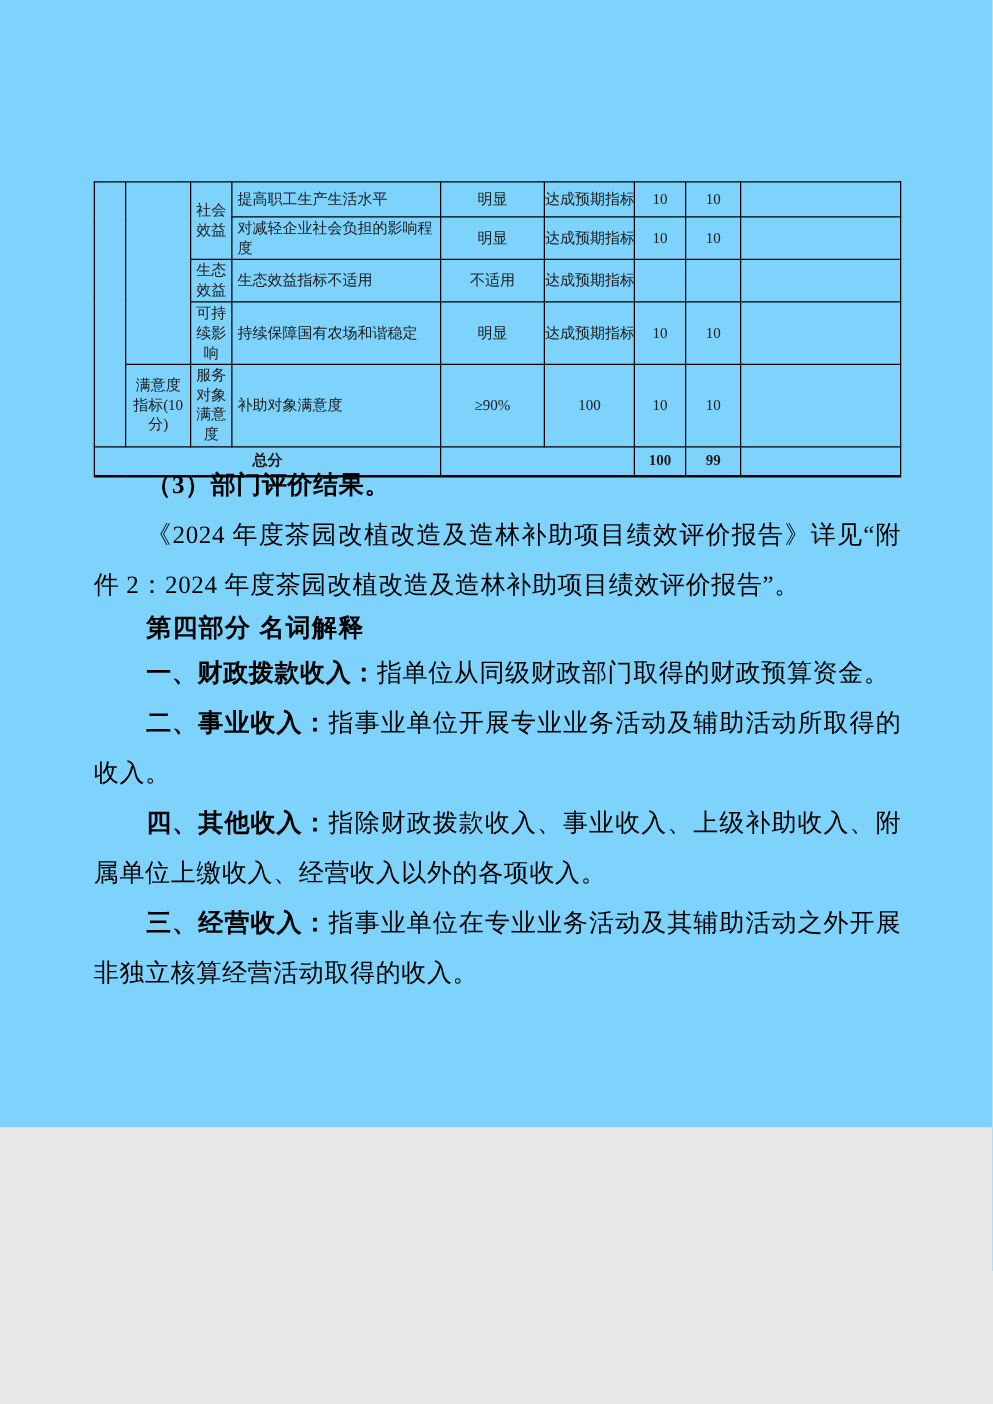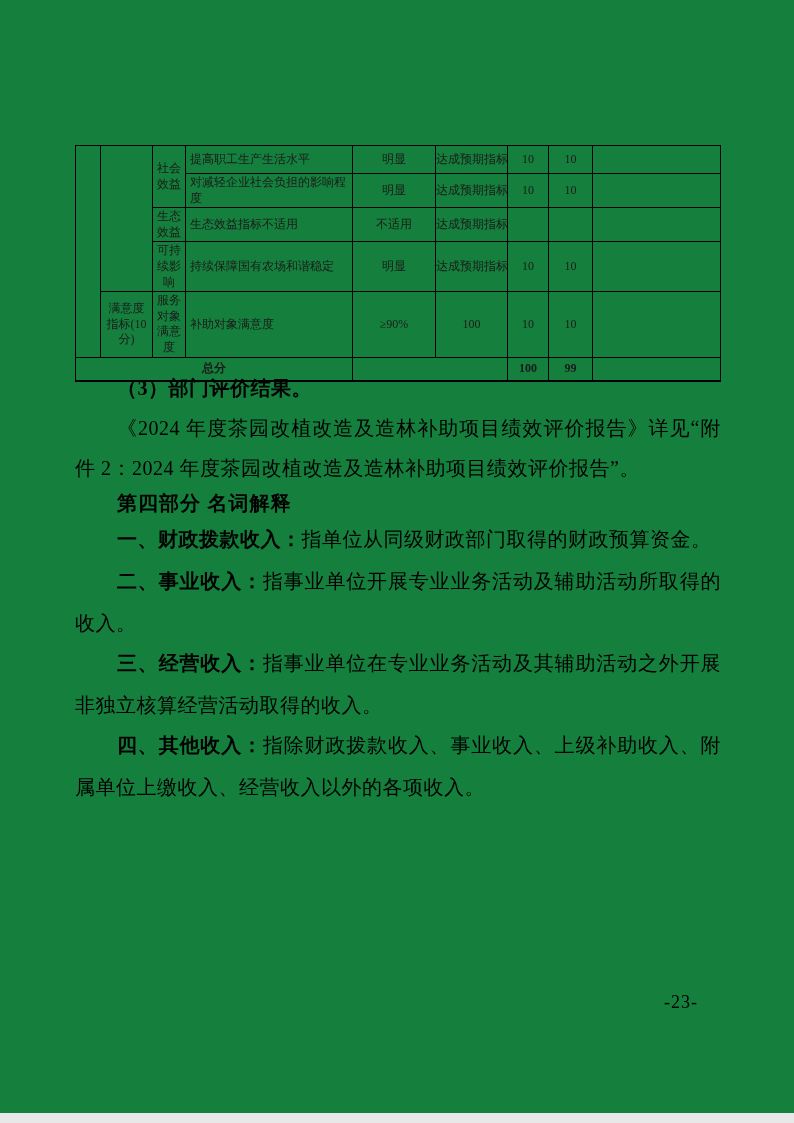--- a/index.html
+++ b/index.html
@@ -1,22 +1,22 @@
 <!DOCTYPE html>
 <html><head>
 <meta charset="utf-8">
 <style>
   * { box-sizing: border-box; margin: 0; padding: 0; }
   html, body { background: #e8e8e8; }
   .page {
     position: relative;
     width: 794px;
-    height: 1113px;
+    height: 902px;
     margin: 0 auto;
-    background: #15803d;
+    background: #7dd3fc;
     color: #000000;
     font-family: "Liberation Serif", "DejaVu Serif", serif;
     overflow: hidden;
   }
 
   
   table.score {
     position: absolute;
     left: 75px;
     top: 145px;
@@ -64,21 +64,21 @@
     font-weight: bold;
   }
   .h-part {
     font-weight: bold;
     font-family: "Liberation Sans", "DejaVu Sans", sans-serif;
     line-height: 31px;
     letter-spacing: 1px;
   }
   .lead {
     font-weight: bold;
-    font-family: Liberation Mono, monospace;
+    font-family: Liberation Serif, serif;
     letter-spacing: 0.5px;
   }
 
   
   .pagenum {
     position: absolute;
     top: 992px;
     right: 96px;
     font-size: 18px;
     letter-spacing: 1px;
@@ -158,19 +158,19 @@
     </tr>
   </tbody>
     </table>
 
   <div class="flow">
     <p class="h-bold">（3）部门评价结果。</p>
     <p>《2024 年度茶园改植改造及造林补助项目绩效评价报告》详见“附件 2：2024 年度茶园改植改造及造林补助项目绩效评价报告”。</p>
     <p class="h-part">第四部分 名词解释</p>
     <p><span class="lead">一、财政拨款收入：</span><span>指单位从同级财政部门取得的财政预算资金。</span></p>
     <p><span class="lead">二、事业收入：</span><span>指事业单位开展专业业务活动及辅助活动所取得的收入。</span></p>
+    <p><span class="lead">四、其他收入：</span><span>指除财政拨款收入、事业收入、上级补助收入、附属单位上缴收入、经营收入以外的各项收入。</span></p>
     <p><span class="lead">三、经营收入：</span><span>指事业单位在专业业务活动及其辅助活动之外开展非独立核算经营活动取得的收入。</span></p>
-    <p><span class="lead">四、其他收入：</span><span>指除财政拨款收入、事业收入、上级补助收入、附属单位上缴收入、经营收入以外的各项收入。</span></p>
   </div>
 
   <div class="pagenum">-23-</div>
 
 </div>
 
 </body></html>

